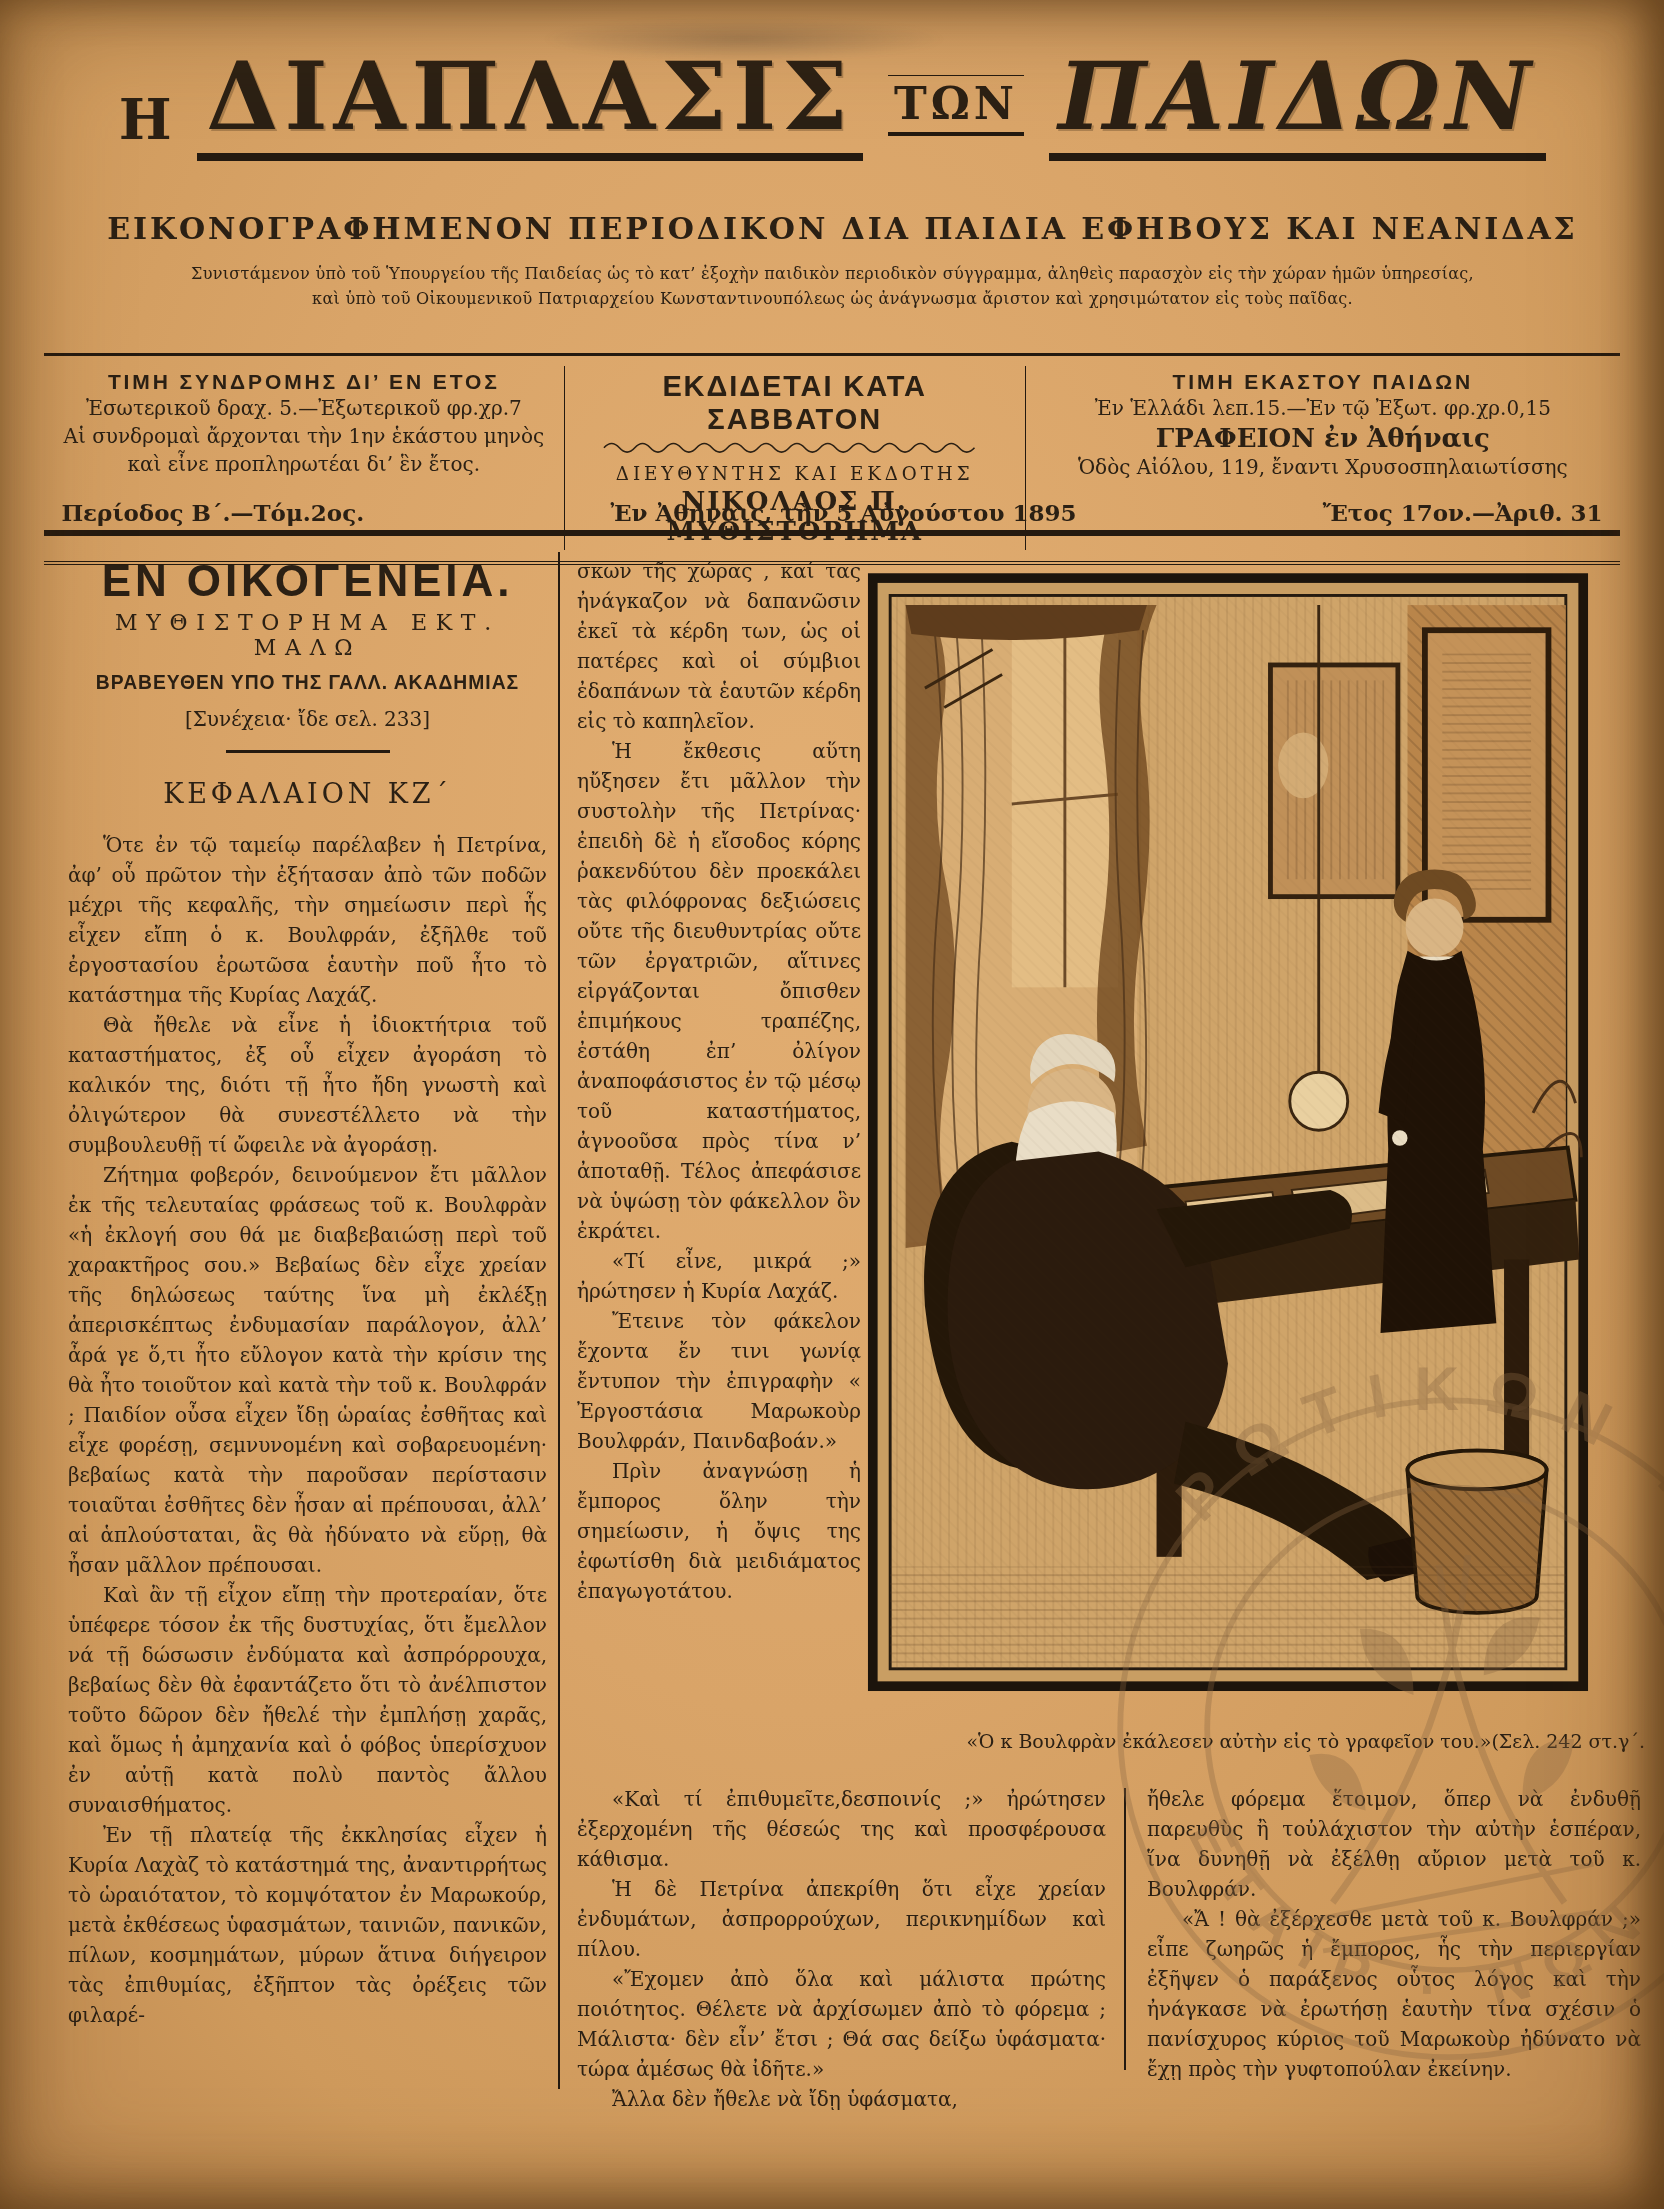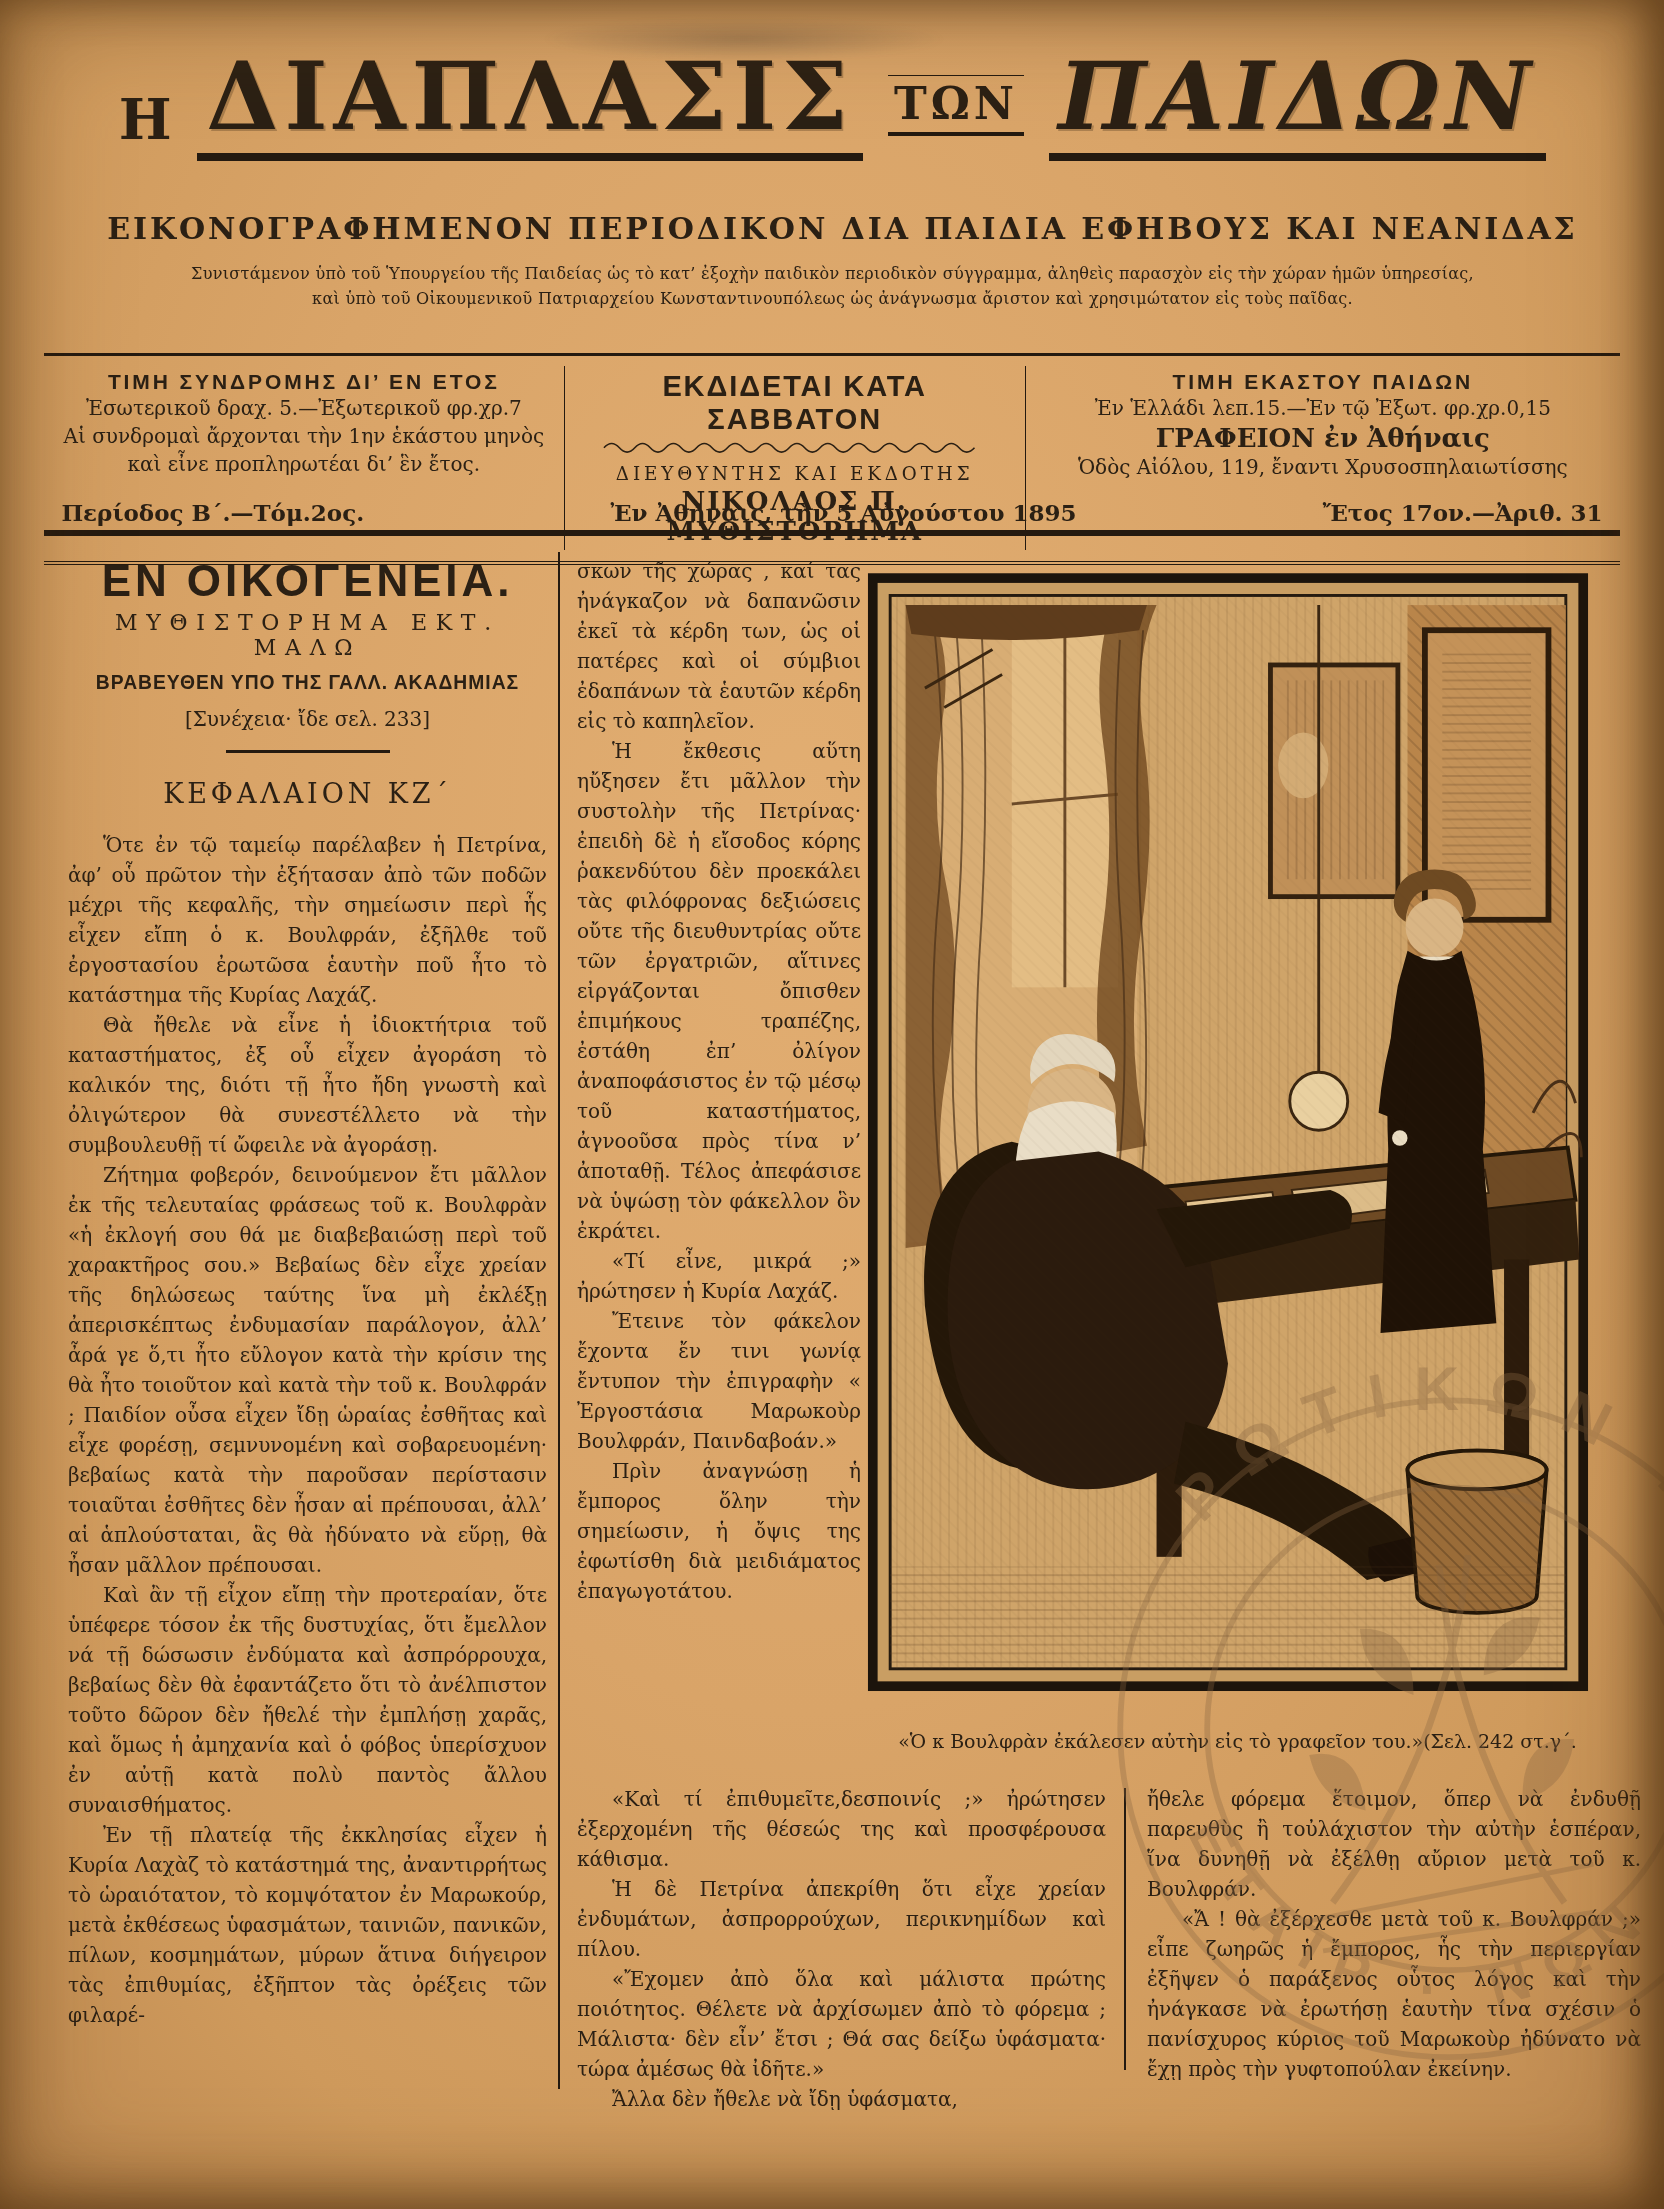--- a/index.html
+++ b/index.html
@@ -68,21 +68,21 @@
   .art-award{font-size:19.3px;font-weight:bold;letter-spacing:1px;text-align:center;
     font-family:"Liberation Sans",sans-serif;margin-top:11.6px;}
   .art-cont{font-size:20px;text-align:center;margin-top:13.5px;}
   .art-div{width:164px;height:2.9px;background:#241a10;margin:19.3px auto 0 auto;}
   .art-chap{font-size:27px;letter-spacing:3.9px;text-align:center;margin:25px 0 21px 0;}
   .midcol{position:absolute;left:577px;top:556px;width:284px;max-height:1149px;overflow:hidden;}
   .botleftcol{position:absolute;left:577px;top:1784px;width:529px;}
   .botrightcol{position:absolute;left:1147px;top:1784px;width:494px;}
   
   .illustration{position:absolute;left:867px;top:572px;width:722px;height:1128px;}
-  .caption{position:absolute;left:830px;top:1730px;width:815px;text-align:center;font-size:19px;}
+  .caption{position:absolute;left:830px;top:1730px;width:815px;text-align:right;font-size:19px;}
   
   .watermark{position:absolute;left:1043px;top:1188px;width:734px;height:1043px;opacity:.42;pointer-events:none;}
 </style>
 </head>
 <body>
 
 <div class="page">
   <div class="smudge"></div>
 
   <div class="masthead">

